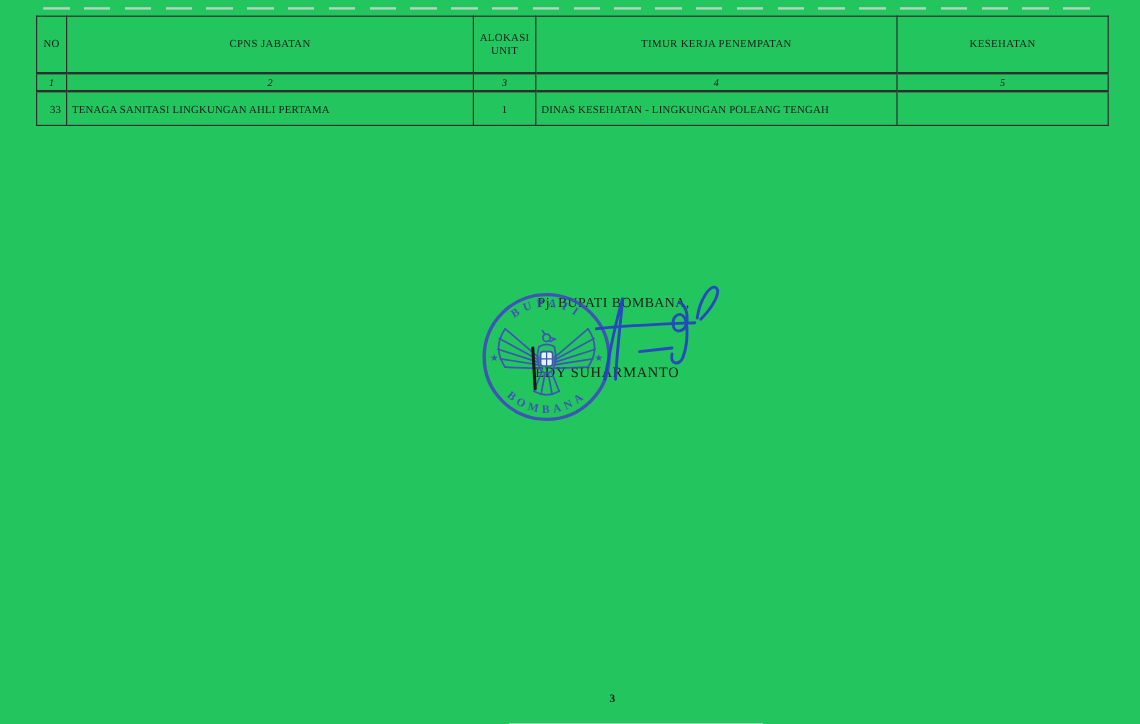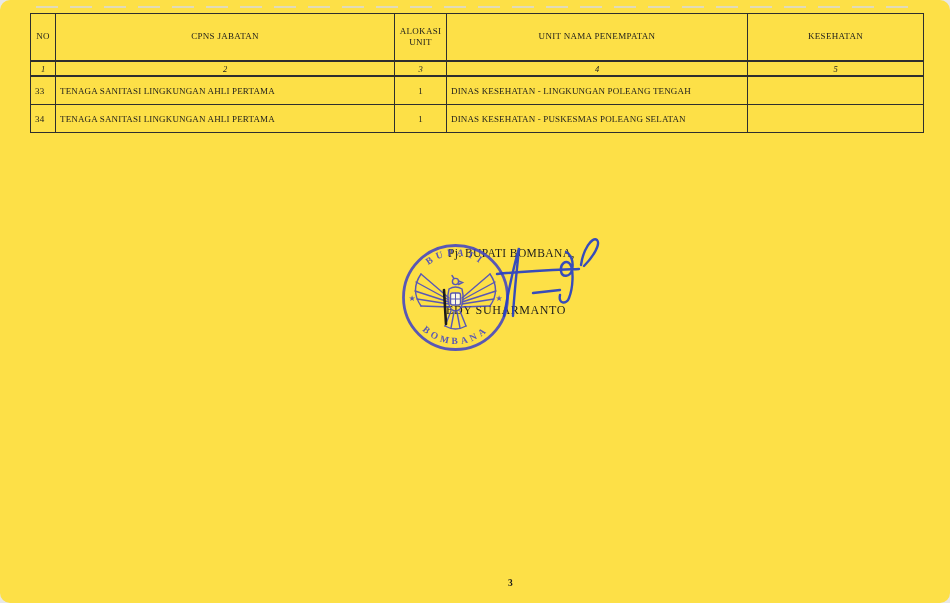--- a/index.html
+++ b/index.html
@@ -1,24 +1,23 @@
 <!DOCTYPE html>
 <html><head>
 <meta charset="utf-8">
 <style>
   html,body{margin:0;padding:0;background:#e8e8e8;}
   .page{
     position:relative;
     width:950px;height:603px;
-    background:#fde047;
+    background:#22c55e;
     font-family:"Liberation Serif","DejaVu Serif",serif;
     color:#1c1c1c;
     overflow:hidden;
     margin:0 auto;
-    border-radius:10px;
   }
   .scan-smudge{
     position:absolute;left:36px;right:30px;top:6px;height:2px;
     background:repeating-linear-gradient(90deg,#d9d9d6 0 22px,transparent 22px 34px);
     opacity:.8;
   }
   table.doc-table{
     position:absolute;left:30px;top:13px;width:893px;
     border-collapse:collapse;table-layout:fixed;
   }
@@ -31,21 +30,21 @@
   tr.head th{
     height:42px;font-weight:normal;font-size:9px;letter-spacing:.3px;
     text-align:center;padding:2px 3px;white-space:normal;line-height:1.25;
   }
   tr.nums td{
     height:13px;font-size:8.5px;font-style:italic;text-align:center;
     border-top:2.5px solid #2e2e2e;border-bottom:2px solid #2e2e2e;
     padding:0 2px;
   }
   tr.data td{height:25px;font-size:9px;letter-spacing:.15px;padding:1px 4px;}
-  td.c-no{text-align:left;padding:1px 1px;}
+  td.c-no{text-align:right;padding:1px 1px;}
   td.c-alok{text-align:center;}
   .sig-title{
     position:absolute;left:448px;top:247px;
     font-size:11.5px;letter-spacing:.4px;z-index:1;
   }
   .sig-name{
     position:absolute;left:446px;top:303px;
     font-size:12px;letter-spacing:.6px;z-index:1;
   }
   .stamp-svg{position:absolute;left:399px;top:241px;z-index:2;opacity:.88;}
@@ -69,44 +68,37 @@
         <col style="width:339px">
         <col style="width:52px">
         <col style="width:301px">
         <col style="width:176px">
     </colgroup>
     <thead>
       <tr class="head">
         <th>NO</th>
         <th>CPNS JABATAN</th>
         <th>ALOKASI UNIT</th>
-        <th>UNIT NAMA PENEMPATAN</th>
+        <th>TIMUR KERJA PENEMPATAN</th>
         <th>KESEHATAN</th>
       </tr>
       <tr class="nums">
         <td>1</td>
         <td>2</td>
         <td>3</td>
         <td>4</td>
         <td>5</td>
       </tr>
     </thead>
     <tbody>
       <tr class="data">
         <td class="c-no">33</td>
         <td>TENAGA SANITASI LINGKUNGAN AHLI PERTAMA</td>
         <td class="c-alok">1</td>
         <td>DINAS KESEHATAN - LINGKUNGAN POLEANG TENGAH</td>
-        <td></td>
-      </tr>
-      <tr class="data">
-        <td class="c-no">34</td>
-        <td>TENAGA SANITASI LINGKUNGAN AHLI PERTAMA</td>
-        <td class="c-alok">1</td>
-        <td>DINAS KESEHATAN - PUSKESMAS POLEANG SELATAN</td>
         <td></td>
       </tr>
     </tbody>
   </table>
 
   <div class="sig-title">Pj. BUPATI BOMBANA,</div>
   <div class="sig-name">EDY SUHARMANTO</div>
 
   <svg class="stamp-svg" width="113" height="113" viewBox="0 0 113 113">
     <g stroke="#4345c4" fill="none" stroke-linecap="round">

